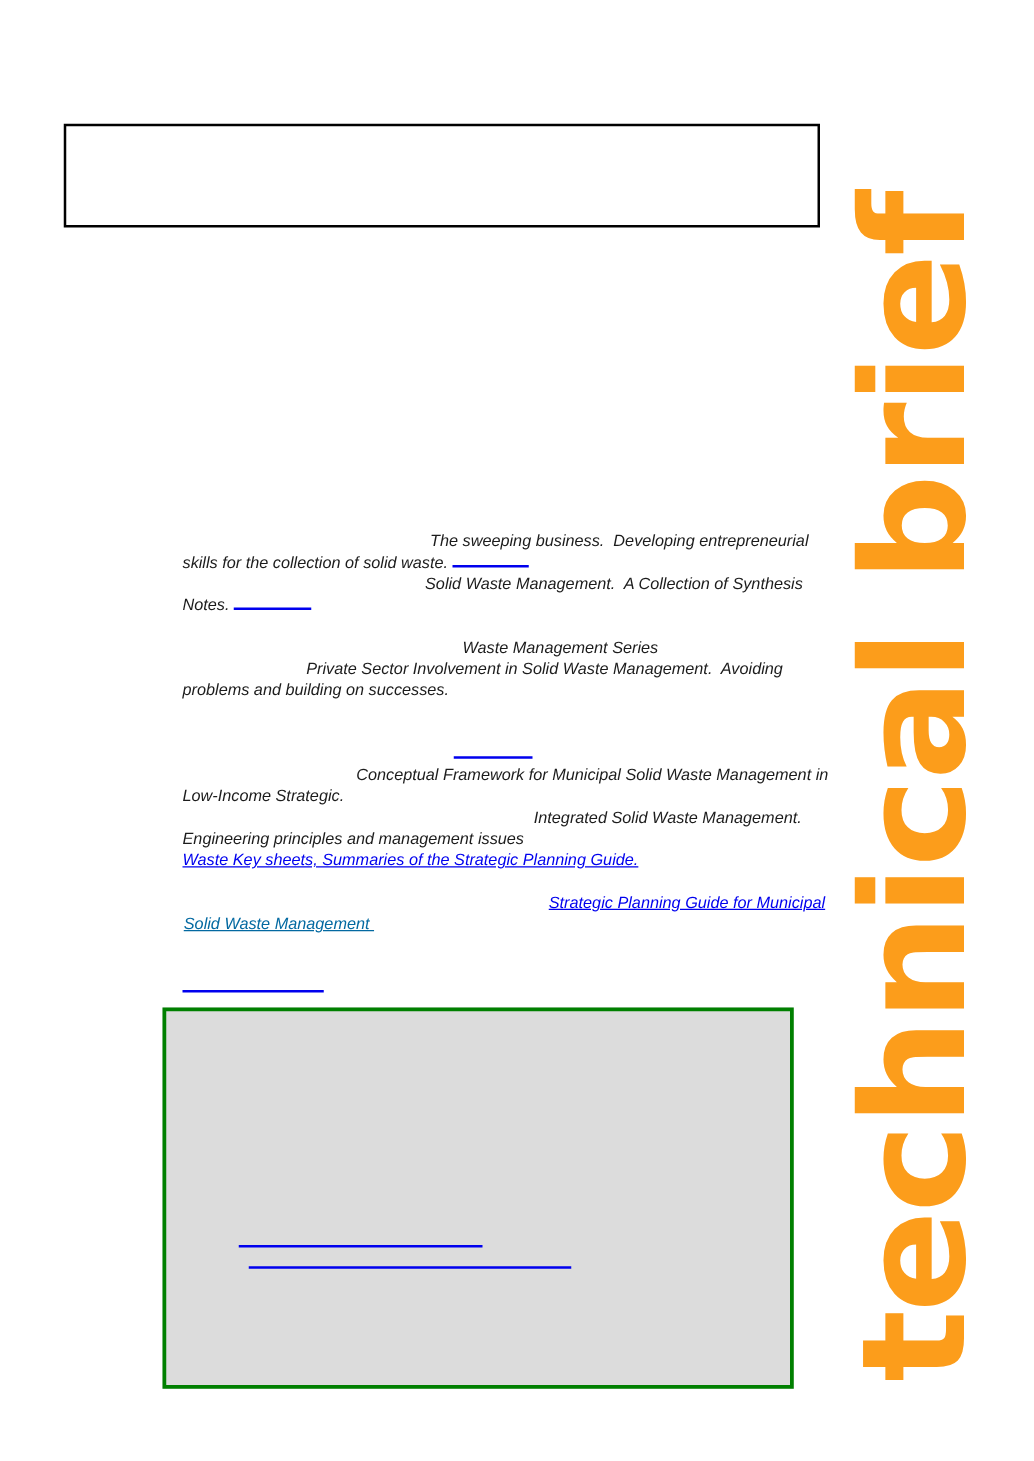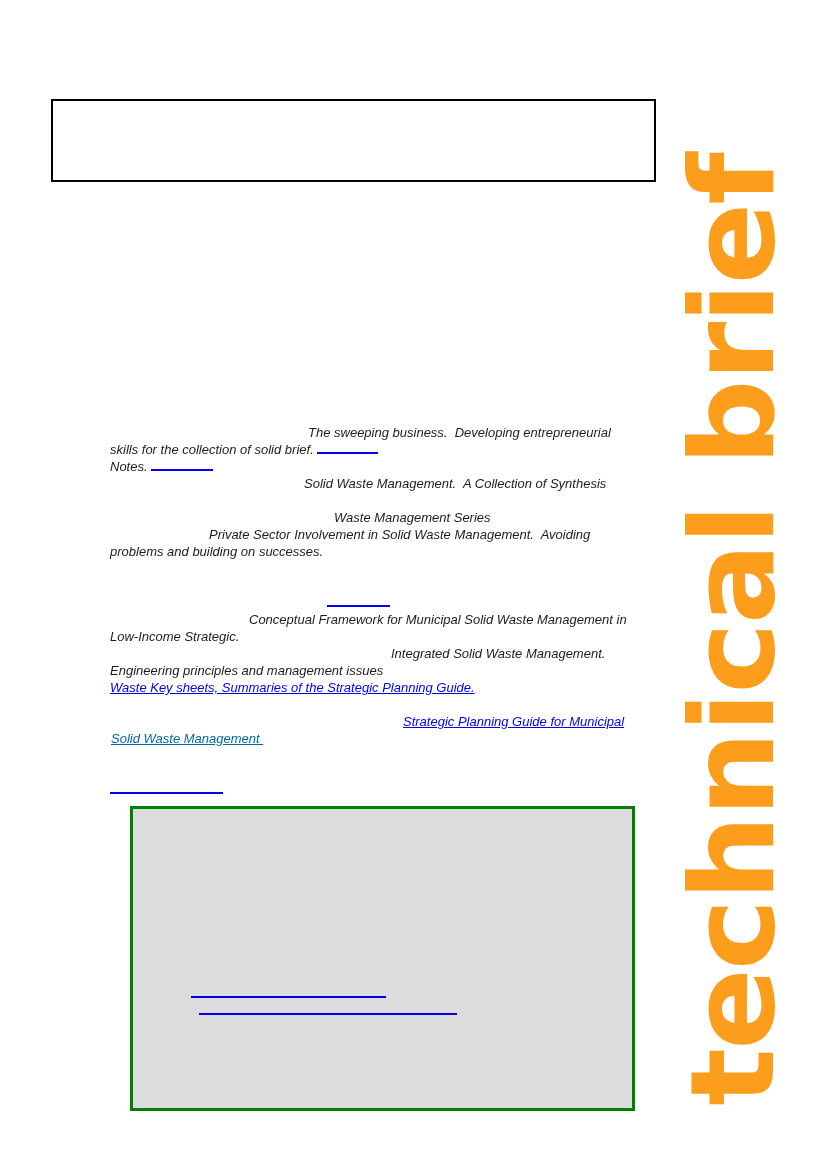--- a/index.html
+++ b/index.html
@@ -33,21 +33,21 @@
   
   .refs{
     position:absolute;
     left:110px;top:424px;
     width:548px;
     font-size:13px;
     font-style:italic;
     line-height:17px;
     color:#1c1c1c;
   }
-  .ref-line{height:17px;white-space:pre;}
+  .ref-line{height:17px;white-space:pre;margin-left:36px;}
   .ref-link{color:#0000EE;text-decoration:underline;cursor:pointer;text-align:right;}
   .ref-rule{
     display:inline-block;
     height:11px;width:60px;
     border-bottom:2px solid #0000EE;
     vertical-align:baseline;
     cursor:pointer;
   }
   
   .notice-box{
@@ -68,23 +68,23 @@
 <body>
 
 <div class="page">
 
   <div class="top-box"></div>
 
   <div class="banner" style="color: rgb(252, 157, 27);">technical brief</div>
 
   <div class="refs" style="color: rgb(28, 28, 28);">
       <div class="ref-line" style="padding-left: 198px;"><span class="ref-text">The sweeping business.  Developing entrepreneurial</span></div>
-      <div class="ref-line" style="padding-left: 0px;"><span class="ref-text">skills for the collection of solid brief. </span><span class="ref-rule" style="width: 61px; border-bottom-color: rgb(0, 0, 238);"></span></div>
+      <div class="ref-line" style="padding-left: 0px;"><span class="ref-text">skills for the collection of solid waste. </span><span class="ref-rule" style="width: 61px; border-bottom-color: rgb(0, 0, 238);"></span></div>
+      <div class="ref-line" style="padding-left: 194px;"><span class="ref-text">Solid Waste Management.  A Collection of Synthesis</span></div>
       <div class="ref-line" style="padding-left: 0px;"><span class="ref-text">Notes. </span><span class="ref-rule" style="width: 62px; border-bottom-color: rgb(0, 0, 238);"></span></div>
-      <div class="ref-line" style="padding-left: 194px;"><span class="ref-text">Solid Waste Management.  A Collection of Synthesis</span></div>
       <div class="ref-line" style="padding-left: 0px;"></div>
       <div class="ref-line" style="padding-left: 224px;"><span class="ref-text">Waste Management Series</span></div>
       <div class="ref-line" style="padding-left: 99px;"><span class="ref-text">Private Sector Involvement in Solid Waste Management.  Avoiding</span></div>
       <div class="ref-line" style="padding-left: 0px;"><span class="ref-text">problems and building on successes.</span></div>
       <div class="ref-line" style="padding-left: 0px;"></div>
       <div class="ref-line" style="padding-left: 0px;"></div>
       <div class="ref-line" style="padding-left: 217px;"><span class="ref-rule" style="width: 63px; border-bottom-color: rgb(0, 0, 238);"></span></div>
       <div class="ref-line" style="padding-left: 139px;"><span class="ref-text">Conceptual Framework for Municipal Solid Waste Management in</span></div>
       <div class="ref-line" style="padding-left: 0px;"><span class="ref-text">Low-Income Strategic.</span></div>
       <div class="ref-line" style="padding-left: 281px; font-style: italic;"><span class="ref-text">Integrated Solid Waste Management.</span></div>

